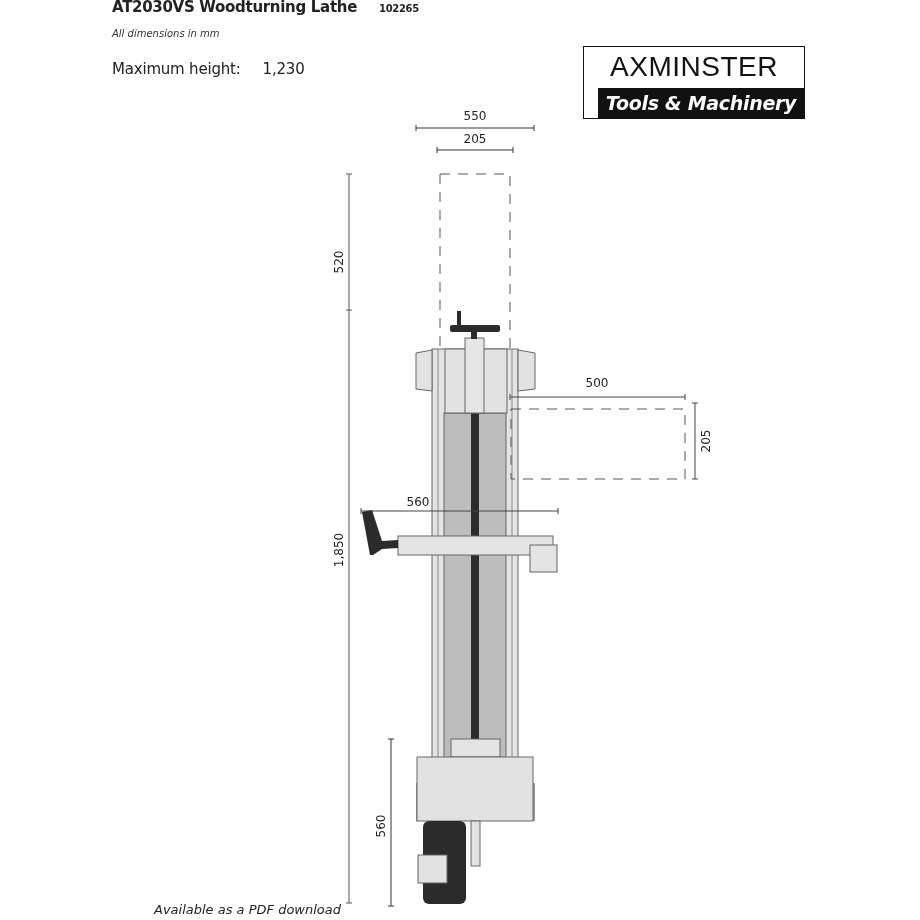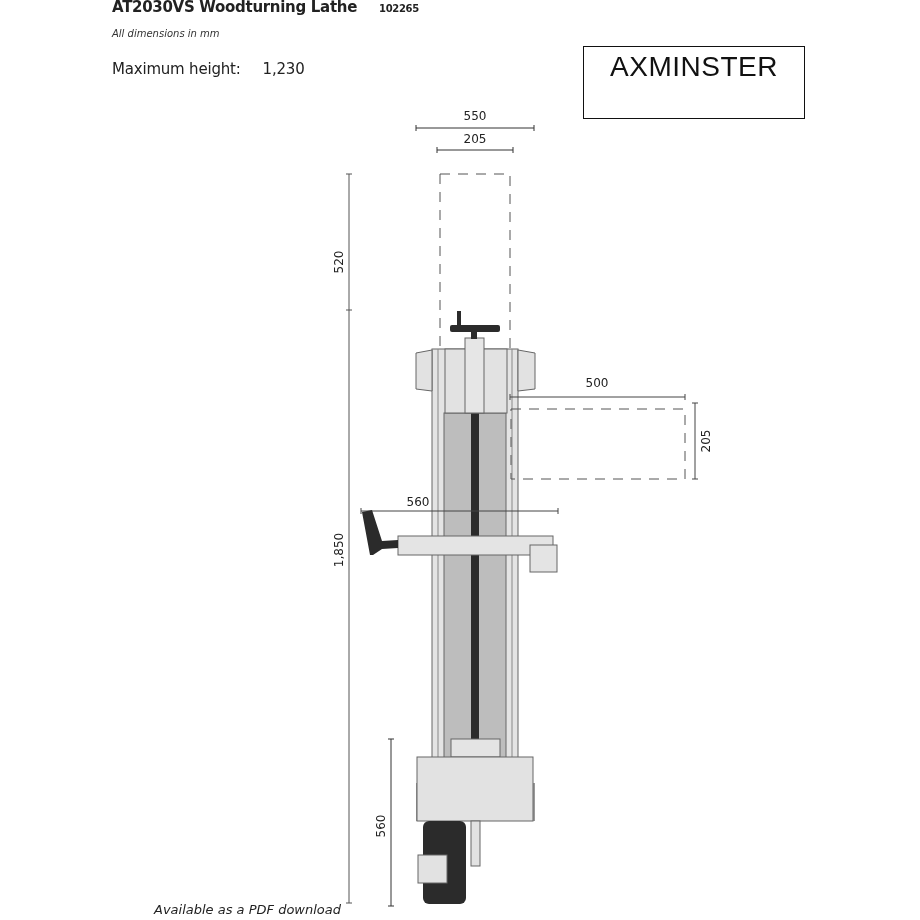--- a/index.html
+++ b/index.html
@@ -23,20 +23,21 @@
   <span>AT2030VS Woodturning Lathe</span>
   <span class="code">102265</span>
 </div>
 <div class="subtitle">All dimensions in mm</div>
 <div class="maxh">
   <span>Maximum height:</span><span class="val">1,230</span>
 </div>
 
 <div class="logo">
   <div class="top">AXMINSTER</div>
+  <div class="bottom">Tools &amp; Machinery</div>
 </div>
 
 <svg class="drawing" width="920" height="920" viewBox="0 0 920 920">
 
   <g>
     <line x1="416" y1="128" x2="534" y2="128" stroke="#333" stroke-width="1"></line>
     <line x1="416" y1="125" x2="416" y2="131" stroke="#333"></line>
     <line x1="534" y1="125" x2="534" y2="131" stroke="#333"></line>
     <text class="dim-text" x="475" y="120" text-anchor="middle">550</text>
   </g>

